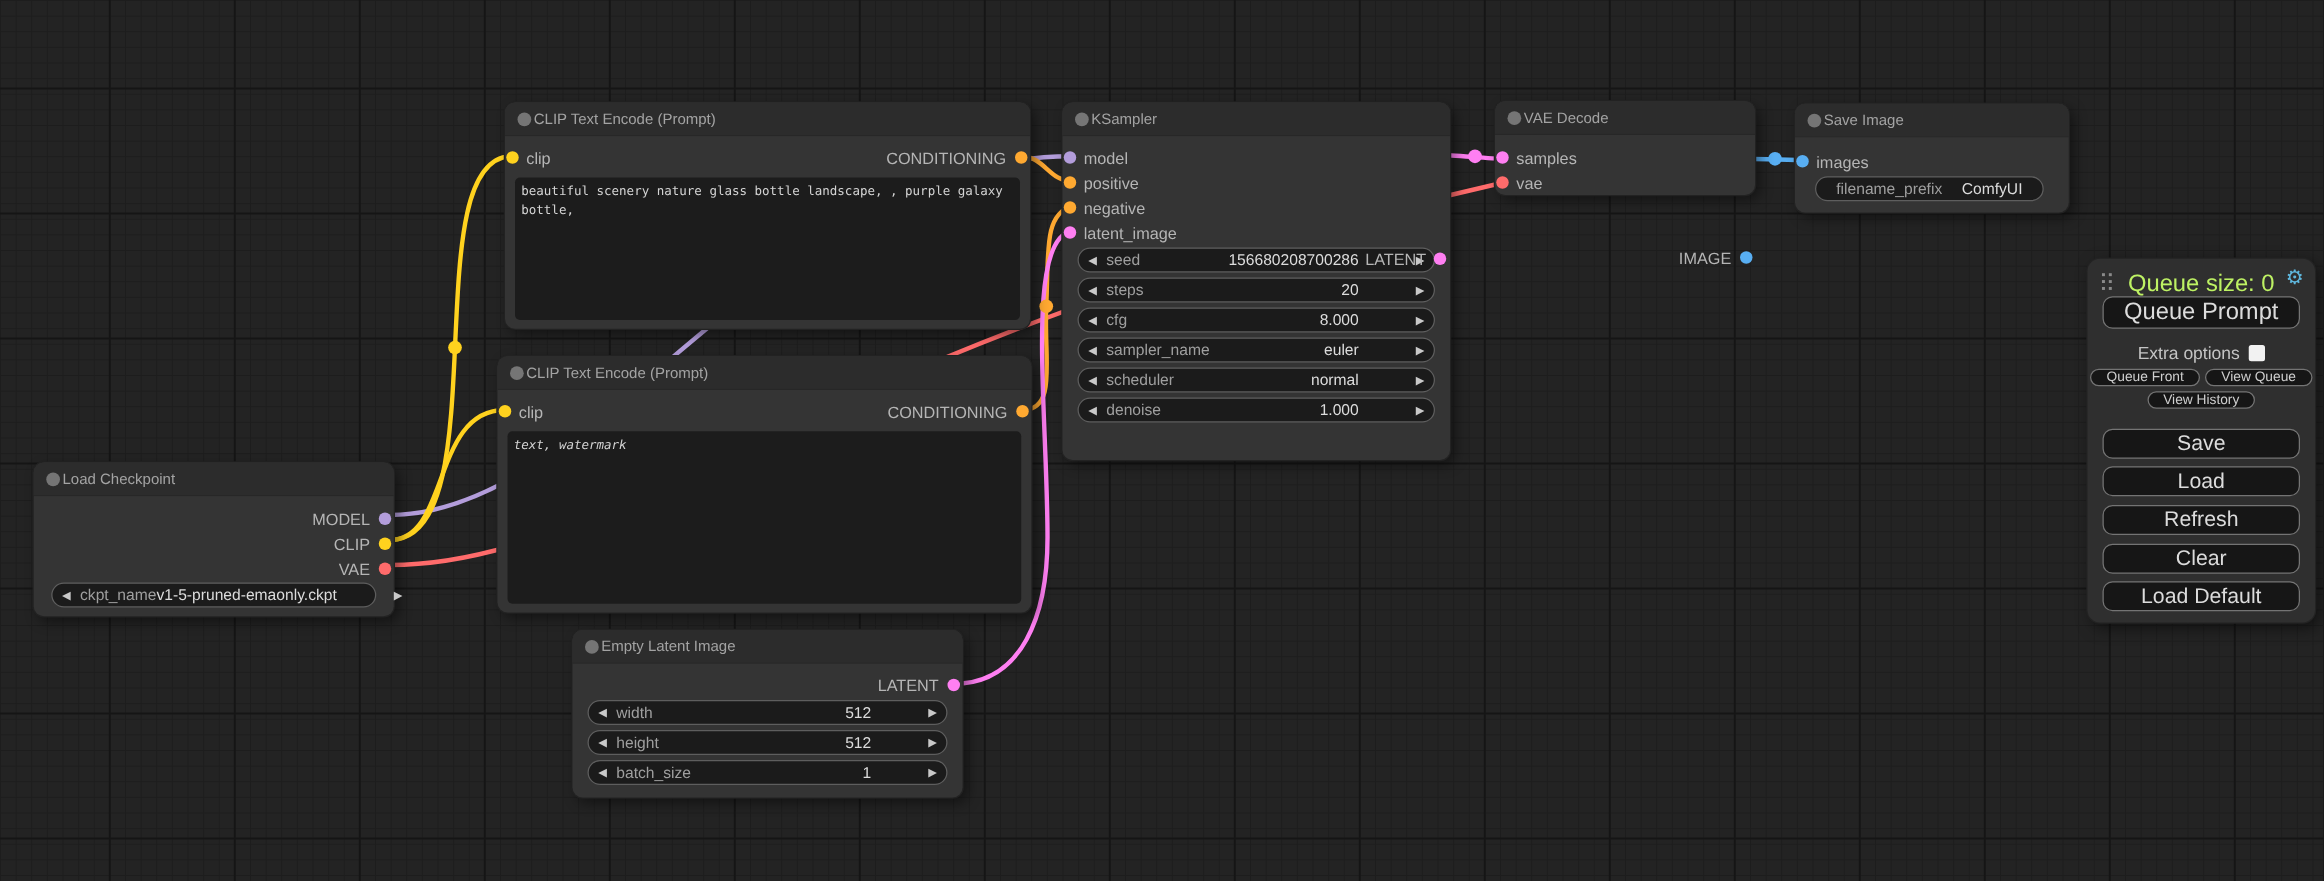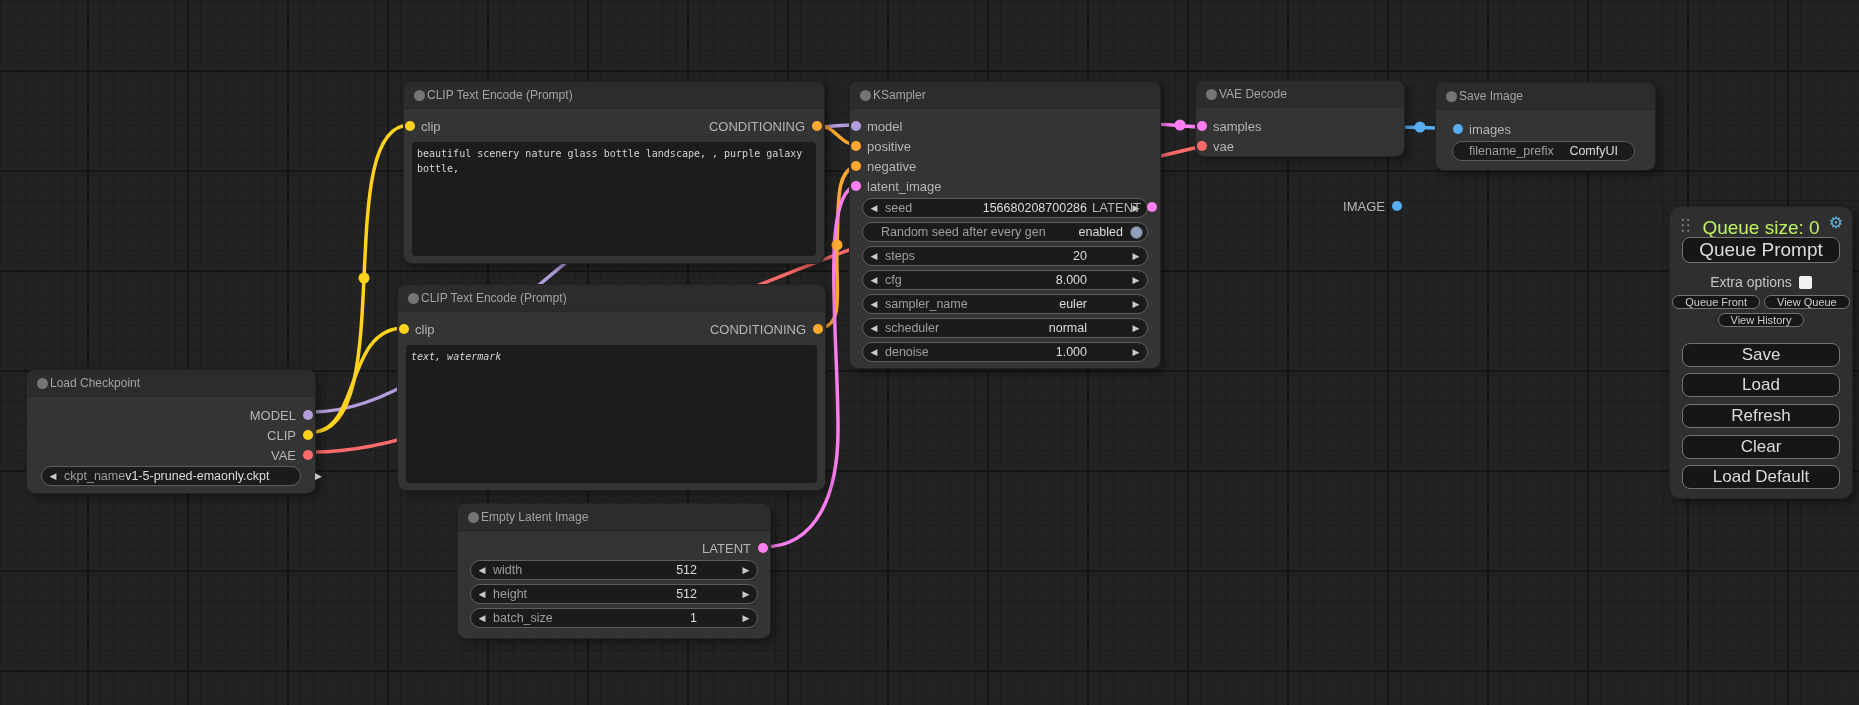--- a/index.html
+++ b/index.html
@@ -226,25 +226,20 @@
         <span class="inlabel">latent_image</span>
       </div>
     </div>
     <div class="widgets">
       <div class="widget arrows">
         <span class="warrow">◀</span>
         <span class="wlabel">seed</span>
         <span class="wvalue">156680208700286</span>
         <span class="warrow">▶</span>
       </div>
-      <div class="widget" style="padding-left:18px;padding-right:3px;">
-        <span class="wlabel">Random seed after every gen</span>
-        <span class="wvalue">enabled</span>
-        <span class="toggle"></span>
-      </div>
       <div class="widget arrows">
         <span class="warrow">◀</span>
         <span class="wlabel">steps</span>
         <span class="wvalue">20</span>
         <span class="warrow">▶</span>
       </div>
       <div class="widget arrows">
         <span class="warrow">◀</span>
         <span class="wlabel">cfg</span>
         <span class="wvalue">8.000</span>
@@ -292,21 +287,21 @@
         <span class="inlabel">vae</span>
       </div>
     </div>
   </div>
 
   <div class="node" style="left:1436px;top:83px;width:219px;height:87px;">
     <div class="ntitle">
       <span class="tdot"></span>
       <span>Save Image</span>
     </div>
-    <div class="rows" style="margin-top:9px;padding-left:16px;">
+    <div class="rows" style="margin-top:9px;">
       <div class="iorow">
         <span class="port pin" style="background: rgb(88, 174, 242);"></span>
         <span class="inlabel">images</span>
       </div>
     </div>
     <div class="widgets">
       <div class="widget noarrows" style="margin:0 20px 0 16px;">
         <span class="wlabel">filename_prefix</span>
         <span class="wvalue">ComfyUI</span>
       </div>

